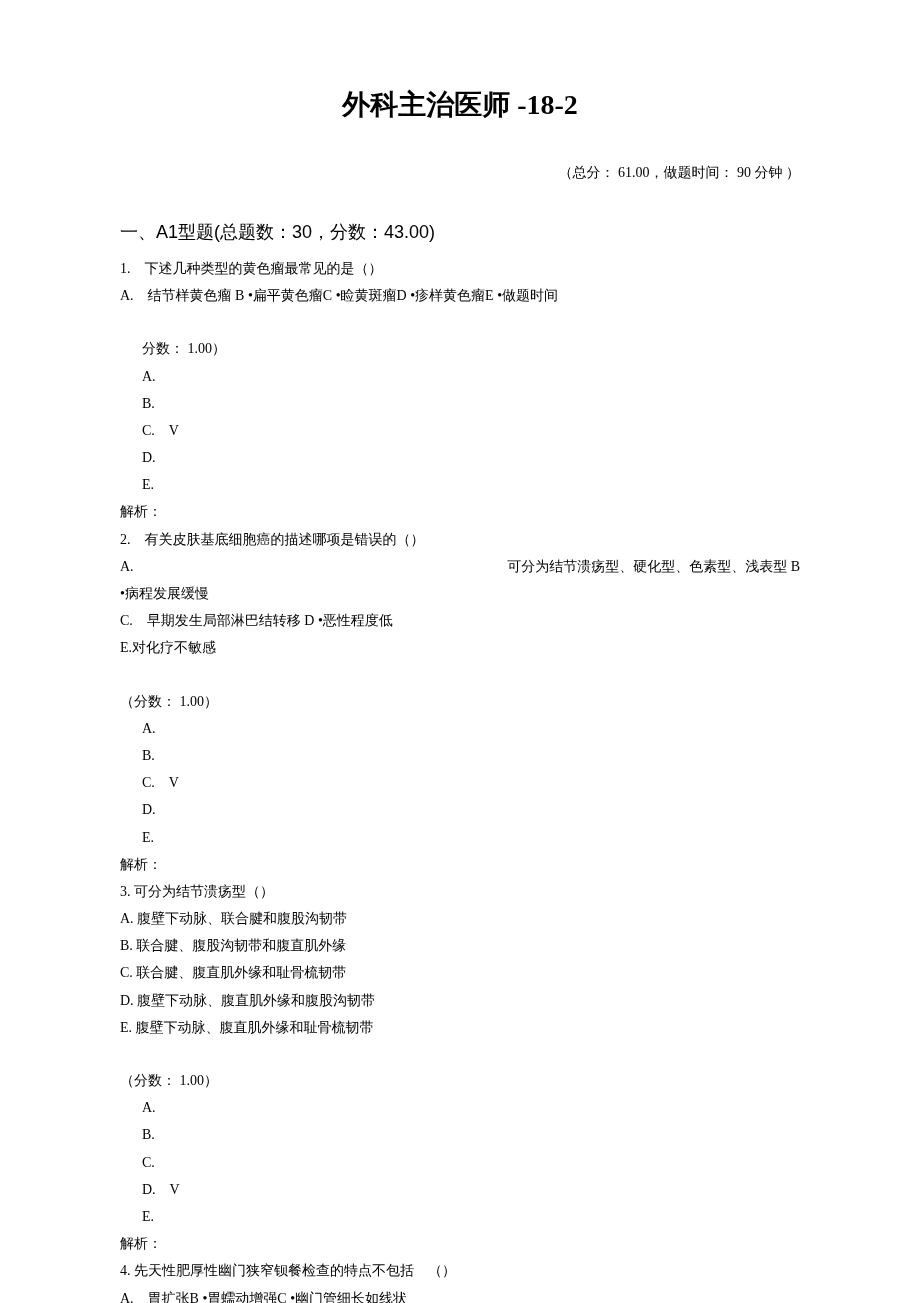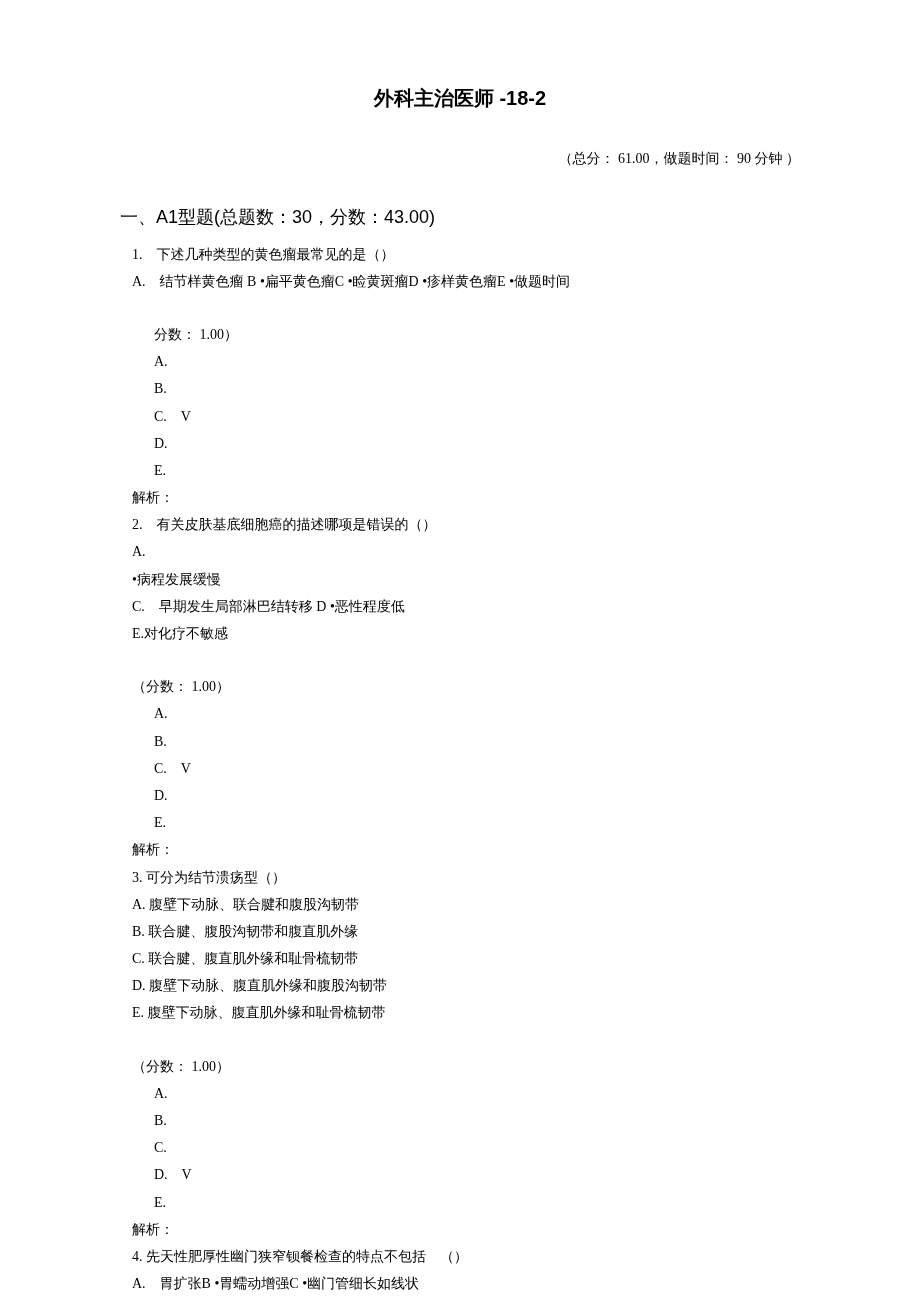--- a/index.html
+++ b/index.html
@@ -8,39 +8,39 @@
     line-height: 1.8;
     color: #000;
     background: #fff;
     width: 920px;
     margin: 0;
     padding: 80px 120px 40px 120px;
     box-sizing: border-box;
   }
   .title {
     text-align: center;
-    font-size: 20px;
+    font-size: 28px;
     font-weight: bold;
     margin-bottom: 30px;
-    font-family: Liberation Sans, sans-serif;
+    font-family: Liberation Serif, serif;
   }
   .subtitle {
     text-align: right;
     font-size: 14px;
     margin-bottom: 30px;
   }
   .section-header {
     font-size: 18px;
     margin-bottom: 8px;
   }
   .section-header .sans {
     font-family: Arial, sans-serif;
   }
   .line {
-    margin: 2px 12px;
+    margin: 2px 0;
   }
   .indent {
     padding-left: 22px;
   }
   .block-gap {
     margin-top: 28px;
   }
 </style>
 </head>
 <body>
@@ -63,20 +63,21 @@
 <div class="line indent">C. V</div>
 <div class="line indent">D.</div>
 <div class="line indent">E.</div>
 <div class="line">解析：</div>
 
 <div class="line">
   <span>2.</span> <span>有关皮肤基底细胞癌的描述哪项是错误的（）</span>
 </div>
 <div class="line" style="display:flex;justify-content:space-between;">
   <span>A.</span>
+  <span>可分为结节溃疡型、硬化型、色素型、浅表型   B</span>
 </div>
 <div class="line">•病程发展缓慢</div>
 <div class="line">C. 早期发生局部淋巴结转移  D •恶性程度低</div>
 <div class="line">E.对化疗不敏感</div>
 
 <div class="line block-gap">（分数：  1.00）</div>
 <div class="line indent">A.</div>
 <div class="line indent">B.</div>
 <div class="line indent">C. V</div>
 <div class="line indent">D.</div>

